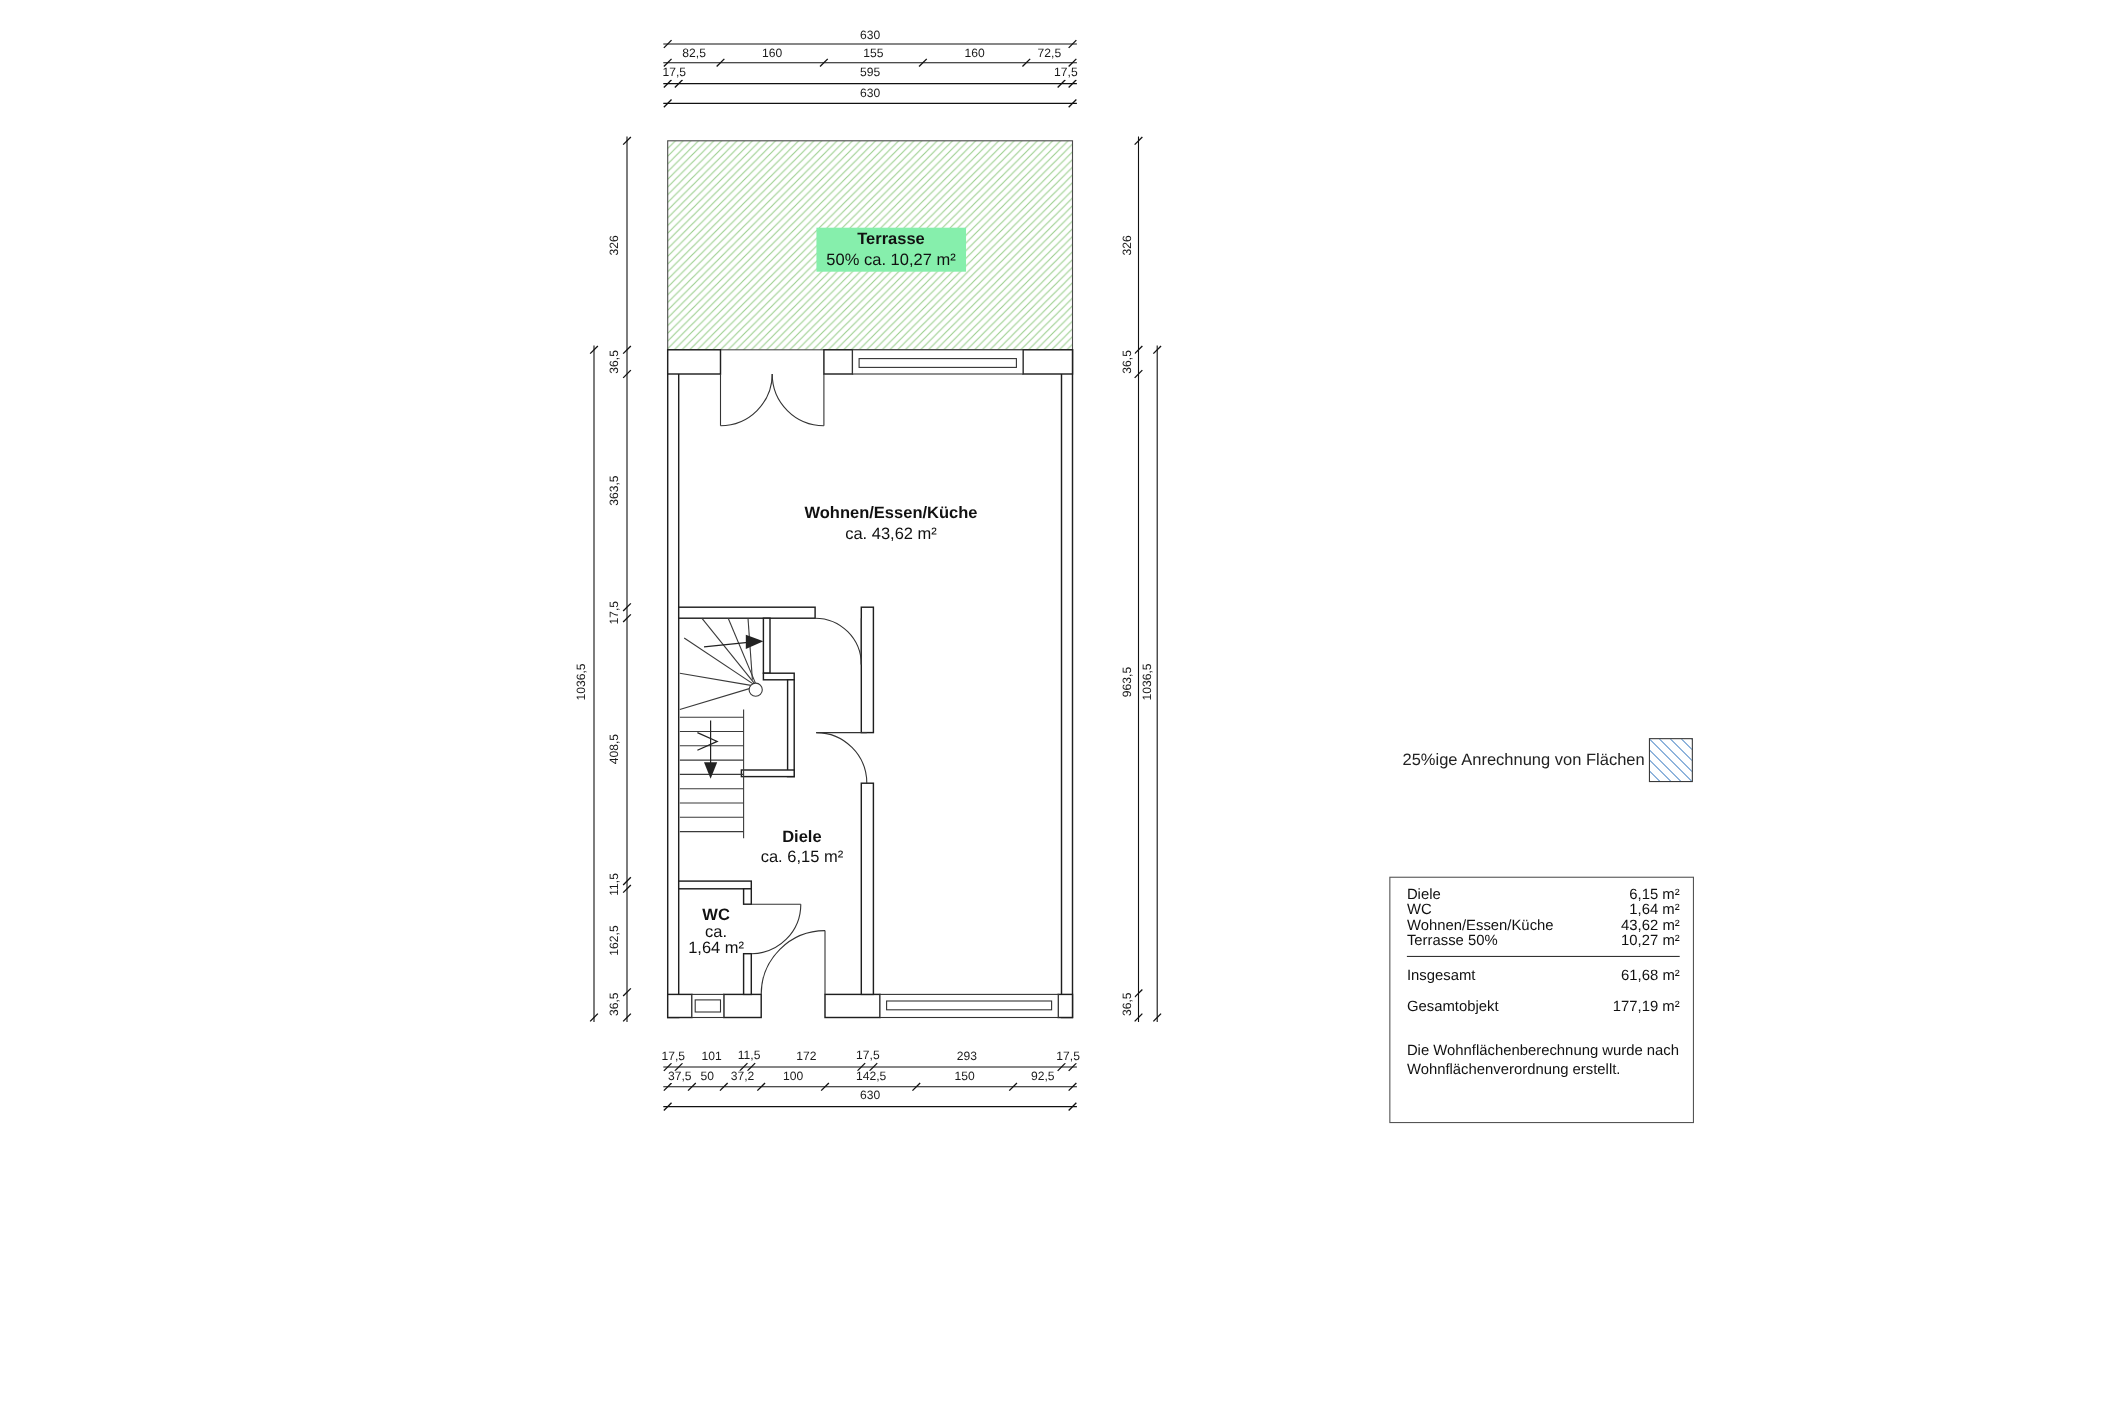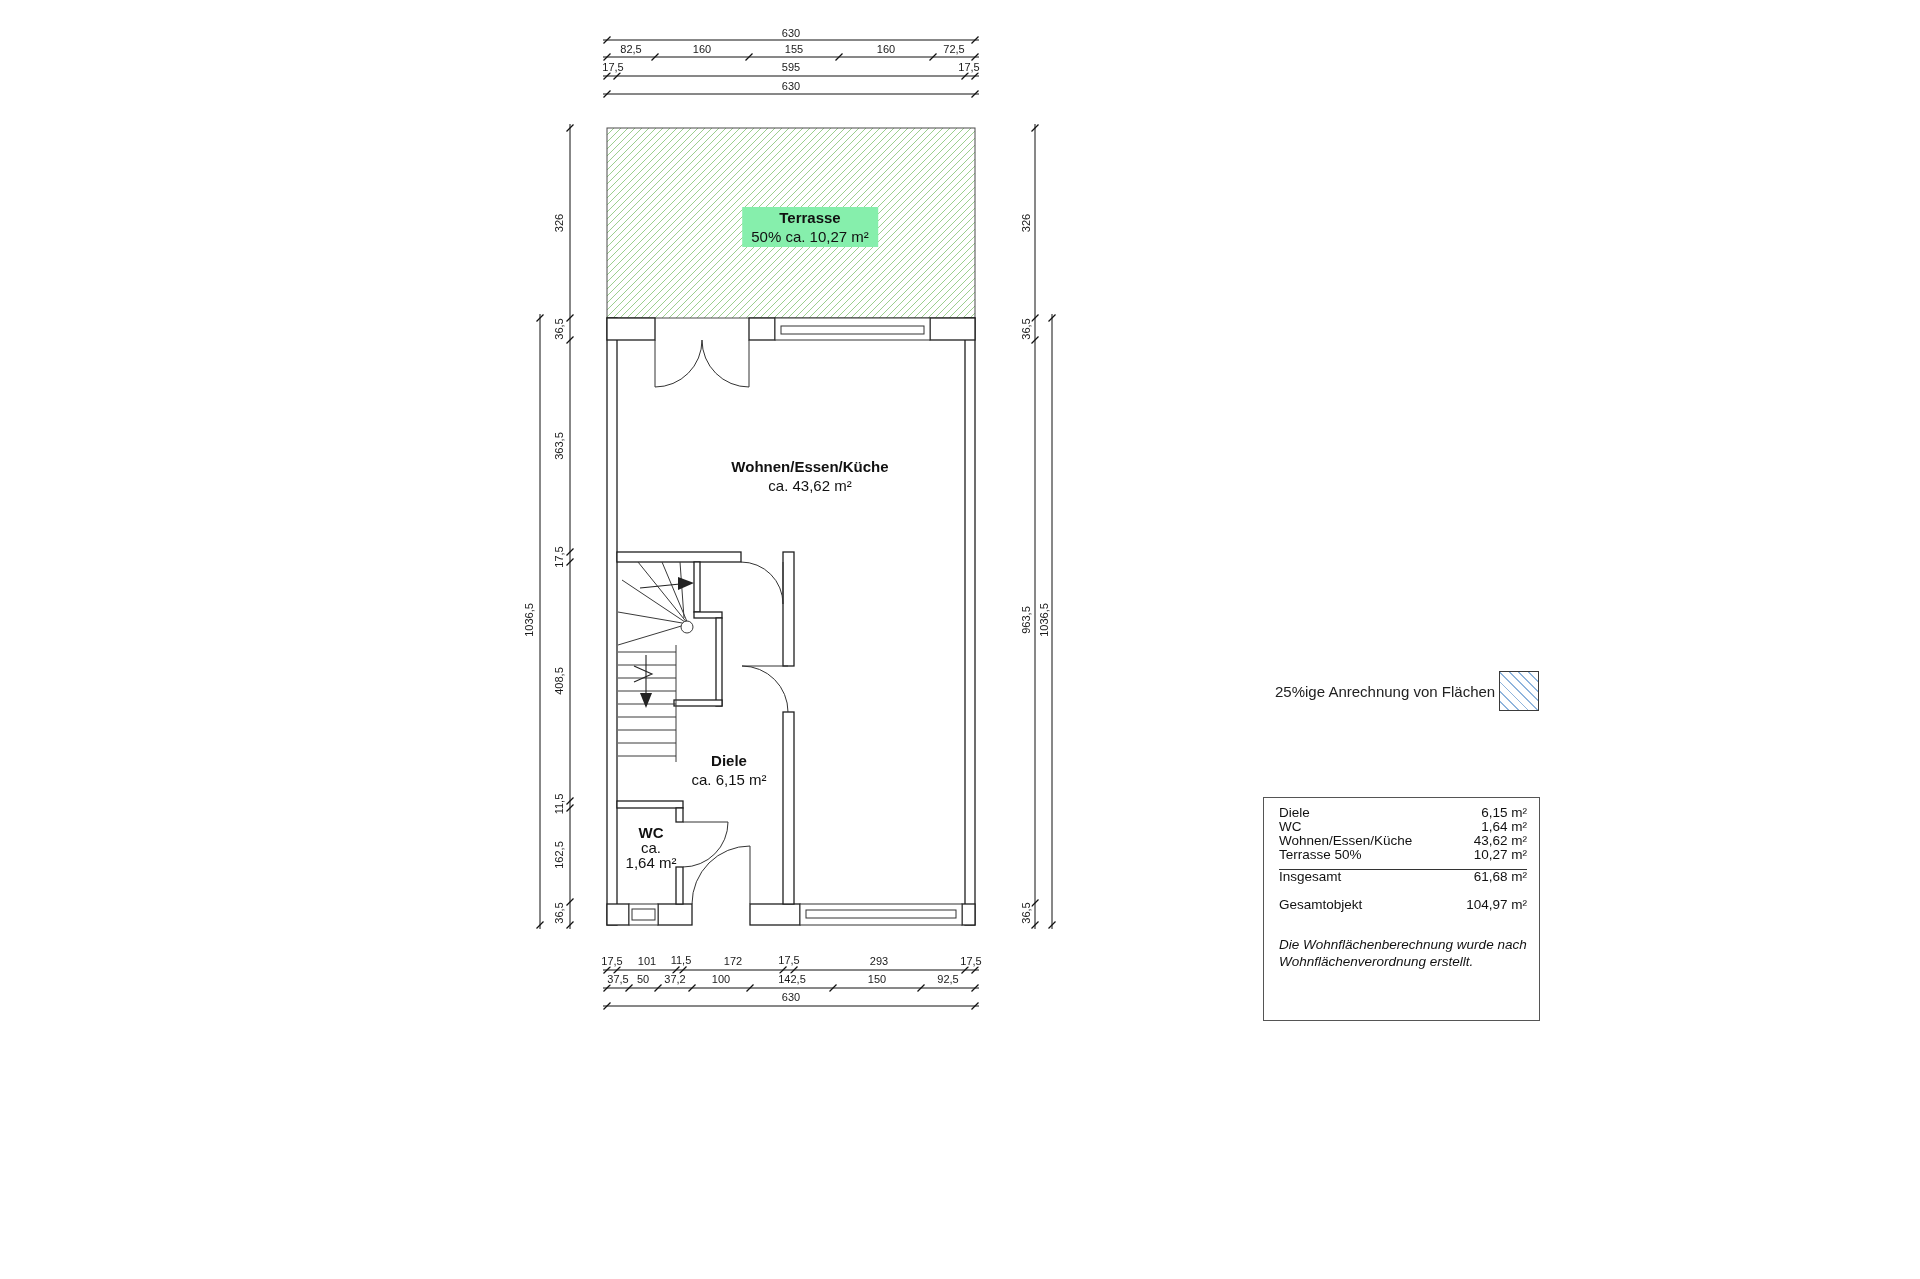--- a/index.html
+++ b/index.html
@@ -25,23 +25,23 @@
   .sw-red{background:repeating-linear-gradient(180deg,#ffffff 0px,#ffffff 6.5px,#e89f9f 6.5px,#e89f9f 8px);}
   
   .wfb{position:absolute;left:1263px;top:797px;width:277px;height:224px;border:1.5px solid #555;
        background:#fff;box-sizing:border-box;}
   .wfb-header{height:41px;background:#e8e8e8;border-bottom:1.5px solid #555;display:flex;
               align-items:center;padding-left:15px;font-size:17px;letter-spacing:.3px;
               box-sizing:border-box;color:#111;}
   .wfb-body{padding:8px 12px 0 15px;font-size:13.5px;color:#111;}
   .wfb-row{display:flex;justify-content:space-between;line-height:14px;}
   .wfb-sep{border-top:1.2px solid #333;margin-top:7px;}
-  .wfb-row.total{}
+  .wfb-row.total{margin-top:10px;}
   .wfb-row.object{margin-top:14px;}
-  .wfb-note{margin-top:25px;line-height:16.5px;font-style:italic;}
+  .wfb-note{margin-top:25px;line-height:16.5px;}
 </style>
 </head>
 <body>
 
 <div class="canvas">
 
   <svg width="1920" height="1279" viewBox="0 0 1920 1279">
     <defs>
       <pattern id="gh" width="7" height="7" patternUnits="userSpaceOnUse">
         <path d="M0,7 L7,0" stroke="#9ccf8f" stroke-width="1"></path>
@@ -286,21 +286,21 @@
         <span>Terrasse 50%</span>
         <span>10,27 m²</span>
       </div>
       <div class="wfb-sep"></div>
       <div class="wfb-row total">
         <span>Insgesamt</span>
         <span>61,68 m²</span>
       </div>
       <div class="wfb-row object">
         <span>Gesamtobjekt</span>
-        <span>104,97 m²</span>
+        <span>177,19 m²</span>
       </div>
       <div class="wfb-note">
         <div>Die Wohnflächenberechnung wurde nach</div>
         <div>Wohnflächenverordnung erstellt.</div>
       </div>
     </div>
   </div>
 
 </div>
 

